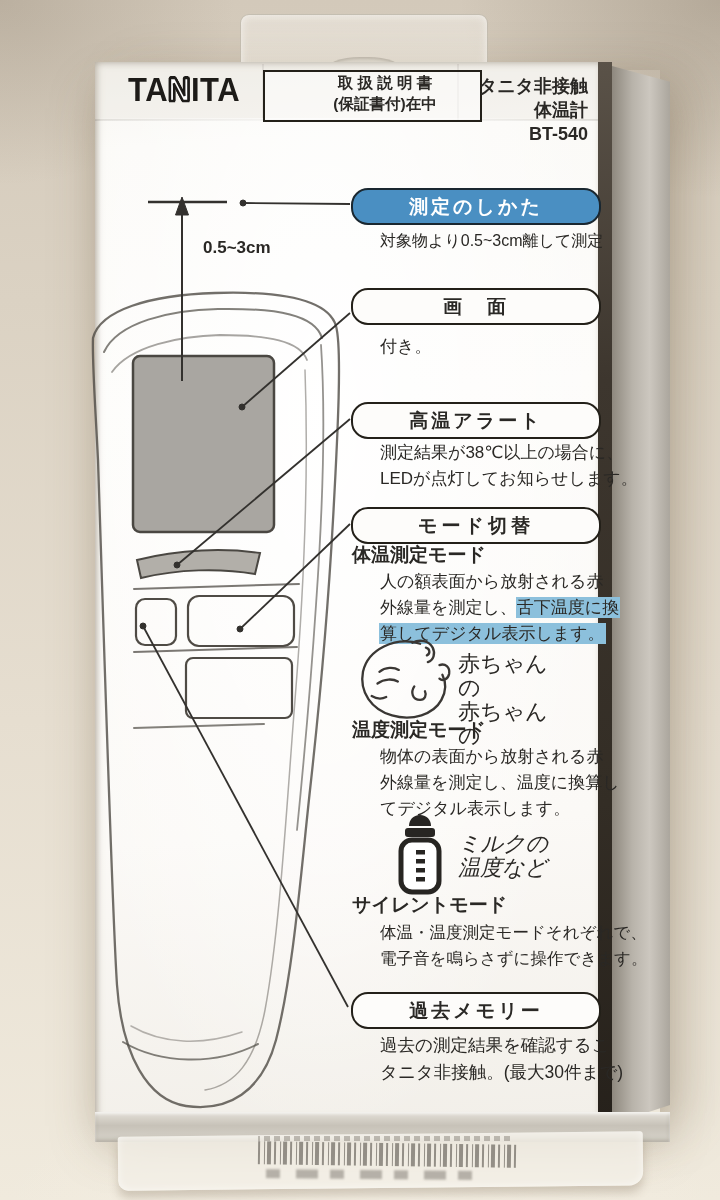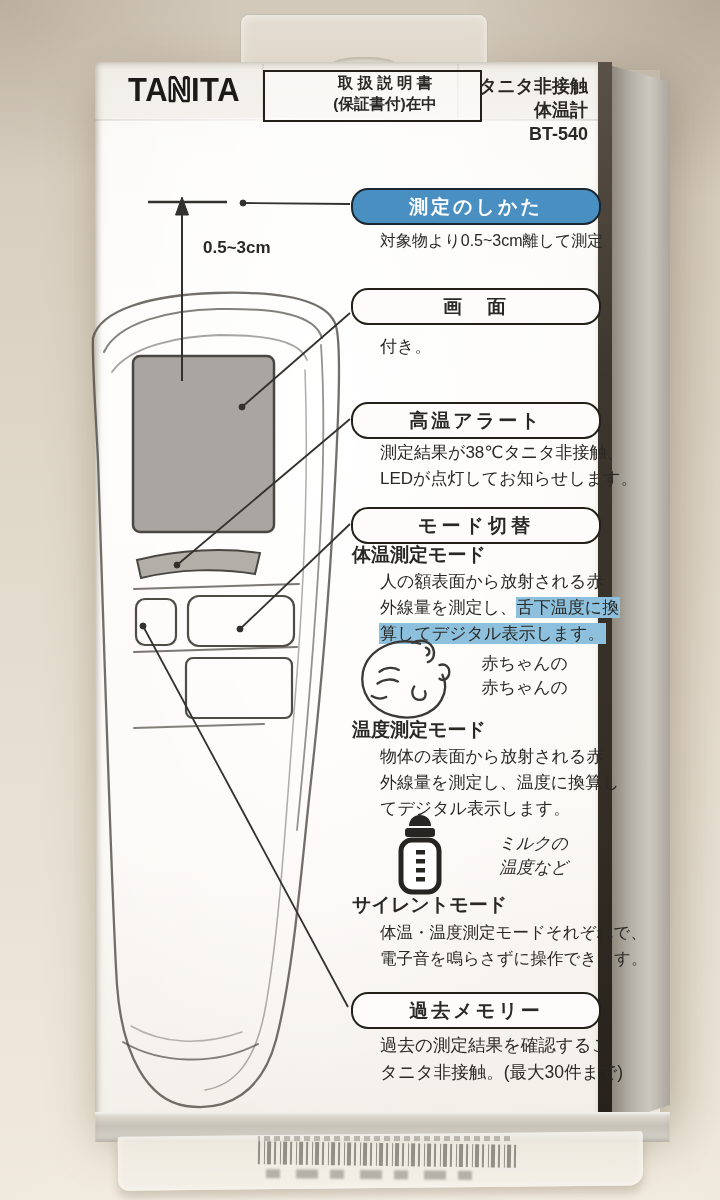--- a/index.html
+++ b/index.html
@@ -54,21 +54,21 @@
   .product-id{left:430px;top:74px;width:158px;text-align:right;font-size:18px;font-weight:600;line-height:24px;}
   .dist-label{left:203px;top:238px;font-size:17px;font-weight:700;}
   .pill{position:absolute;z-index:6;left:351px;width:246px;height:33px;border:2px solid #232019;border-radius:17px;
     background:#fdfcfa;display:flex;align-items:center;justify-content:center;
     font-size:19px;font-weight:700;letter-spacing:3px;}
   .pill.blue{background:var(--pill-blue);color:#ffffff;border-color:#1a2730;}
   .bodytext{position:absolute;z-index:6;left:352px;font-size:17px;font-weight:400;color:var(--ink);margin-left:28px;}
   .bline{white-space:nowrap;height:26px;line-height:26px;}
   .subhead{position:absolute;z-index:6;left:352px;font-size:19px;font-weight:800;white-space:nowrap;}
   .hl{background:var(--hl-blue);box-shadow:0 0 0 1px var(--hl-blue);}
-  .caption{position:absolute;z-index:6;width:110px;text-align:right;font-size:17px;font-weight:500;line-height:24px;}
+  .caption{position:absolute;z-index:6;width:110px;text-align:left;font-size:22px;font-weight:500;line-height:24px;}
   .icon-svg{position:absolute;z-index:6;}
   .bottom-strip{position:absolute;left:95px;top:1112px;width:575px;height:30px;z-index:7;
     background:linear-gradient(180deg,#e4e0d8,#c7c2b8 45%,#d8d4cb);
     box-shadow:inset 0 2px 3px rgba(255,255,255,.7),inset 0 -2px 4px rgba(100,92,78,.35);}
   .bottom-flap{position:absolute;left:118px;top:1134px;width:525px;height:54px;z-index:7;
     background:rgba(243,239,230,.82);transform:rotate(-.6deg);border-radius:3px 3px 14px 10px;
     box-shadow:0 7px 10px rgba(118,102,80,.28),inset 0 0 8px rgba(255,255,255,.6);}
   .smallprint-blur{position:absolute;left:258px;top:1136px;width:252px;height:5px;z-index:8;opacity:.38;
     background:repeating-linear-gradient(90deg,#6a645b 0 6px,transparent 6px 10px);filter:blur(.7px);transform:rotate(180deg);}
   .barcode{position:absolute;left:258px;top:1143px;width:258px;height:23px;z-index:8;opacity:.6;
@@ -161,21 +161,21 @@
     <span>画　面</span>
     </div>
   <div class="bodytext" style="top:334px;">
     <div class="bline">付き。</div>
   </div>
 
   <div class="pill" style="top:402px;">
     <span>高温アラート</span>
     </div>
   <div class="bodytext" style="top:440px;">
-    <div class="bline">測定結果が38℃タニタ非接触、</div>
+    <div class="bline">測定結果が38℃以上の場合に、</div>
     <div class="bline">LEDが点灯してお知らせします。</div>
   </div>
 
   <div class="pill" style="top:507px;letter-spacing:4px;">
     <span>モード切替</span>
     </div>
 
   <div class="subhead" style="top:542px;font-family:Liberation Mono, monospace;">体温測定モード</div>
   <div class="bodytext" style="top:569px;">
     <div class="bline">人の額表面から放射される赤</div>

